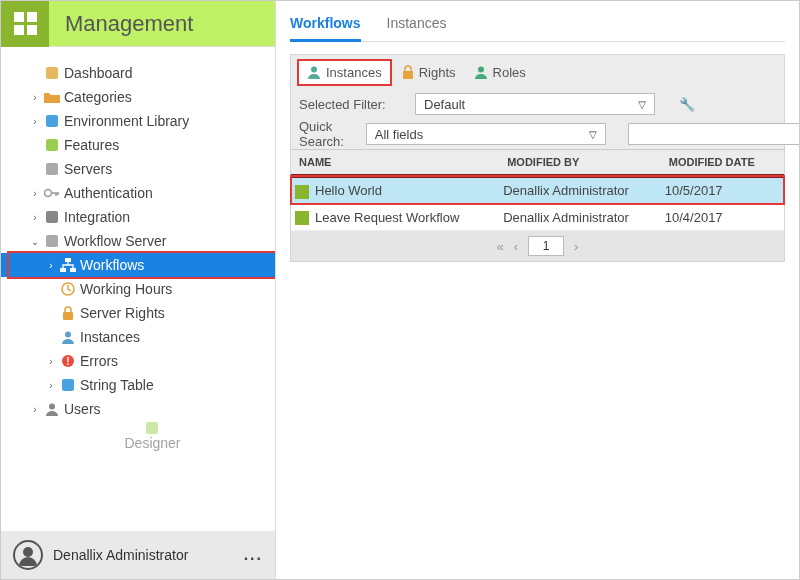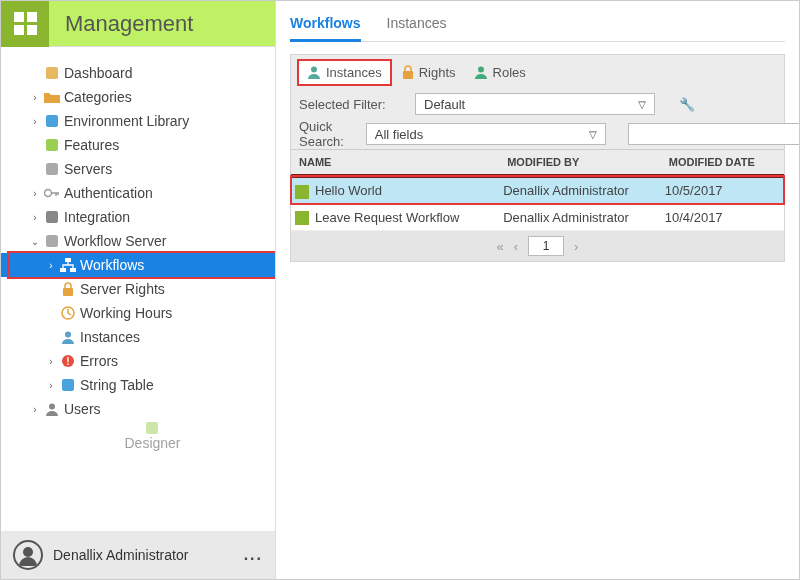--- a/index.html
+++ b/index.html
@@ -164,36 +164,36 @@
               <rect x="10" y="10" width="6" height="4" fill="#fff"></rect>
               <path d="M8 4 V7 M8 7 H3 V10 M8 7 H13 V10" stroke="#fff" fill="none" stroke-width="1.3"></path>
             </svg>
           </span>
           <span class="lbl">Workflows</span>
           <span class="redbox-sel"></span>
         </div>
         <div class="tree-item child">
           <span class="chev"></span>
           <span class="ic">
+            <svg width="14" height="14">
+              <circle cx="7" cy="7" r="6" fill="none" stroke="#e6a23c" stroke-width="1.5"></circle>
+              <path d="M7 3 V7 L10 9" stroke="#e6a23c" fill="none" stroke-width="1.5"></path>
+            </svg>
+          </span>
+          <span class="lbl">Working Hours</span>
+        </div>
+        <div class="tree-item child">
+          <span class="chev"></span>
+          <span class="ic">
             <svg width="12" height="14">
               <rect x="1" y="6" width="10" height="8" rx="1" fill="#e6a23c"></rect>
               <path d="M3 6 V4 a3 3 0 0 1 6 0 V6" fill="none" stroke="#e6a23c" stroke-width="1.5"></path>
             </svg>
           </span>
           <span class="lbl">Server Rights</span>
-        </div>
-        <div class="tree-item child">
-          <span class="chev"></span>
-          <span class="ic">
-            <svg width="14" height="14">
-              <circle cx="7" cy="7" r="6" fill="none" stroke="#e6a23c" stroke-width="1.5"></circle>
-              <path d="M7 3 V7 L10 9" stroke="#e6a23c" fill="none" stroke-width="1.5"></path>
-            </svg>
-          </span>
-          <span class="lbl">Working Hours</span>
         </div>
         <div class="tree-item child">
           <span class="chev"></span>
           <span class="ic">
             <svg width="14" height="14">
               <circle cx="7" cy="4.5" r="3" fill="#5aa0c8"></circle>
               <path d="M1 14 a6 5 0 0 1 12 0 z" fill="#5aa0c8"></path>
             </svg>
           </span>
           <span class="lbl">Instances</span>

